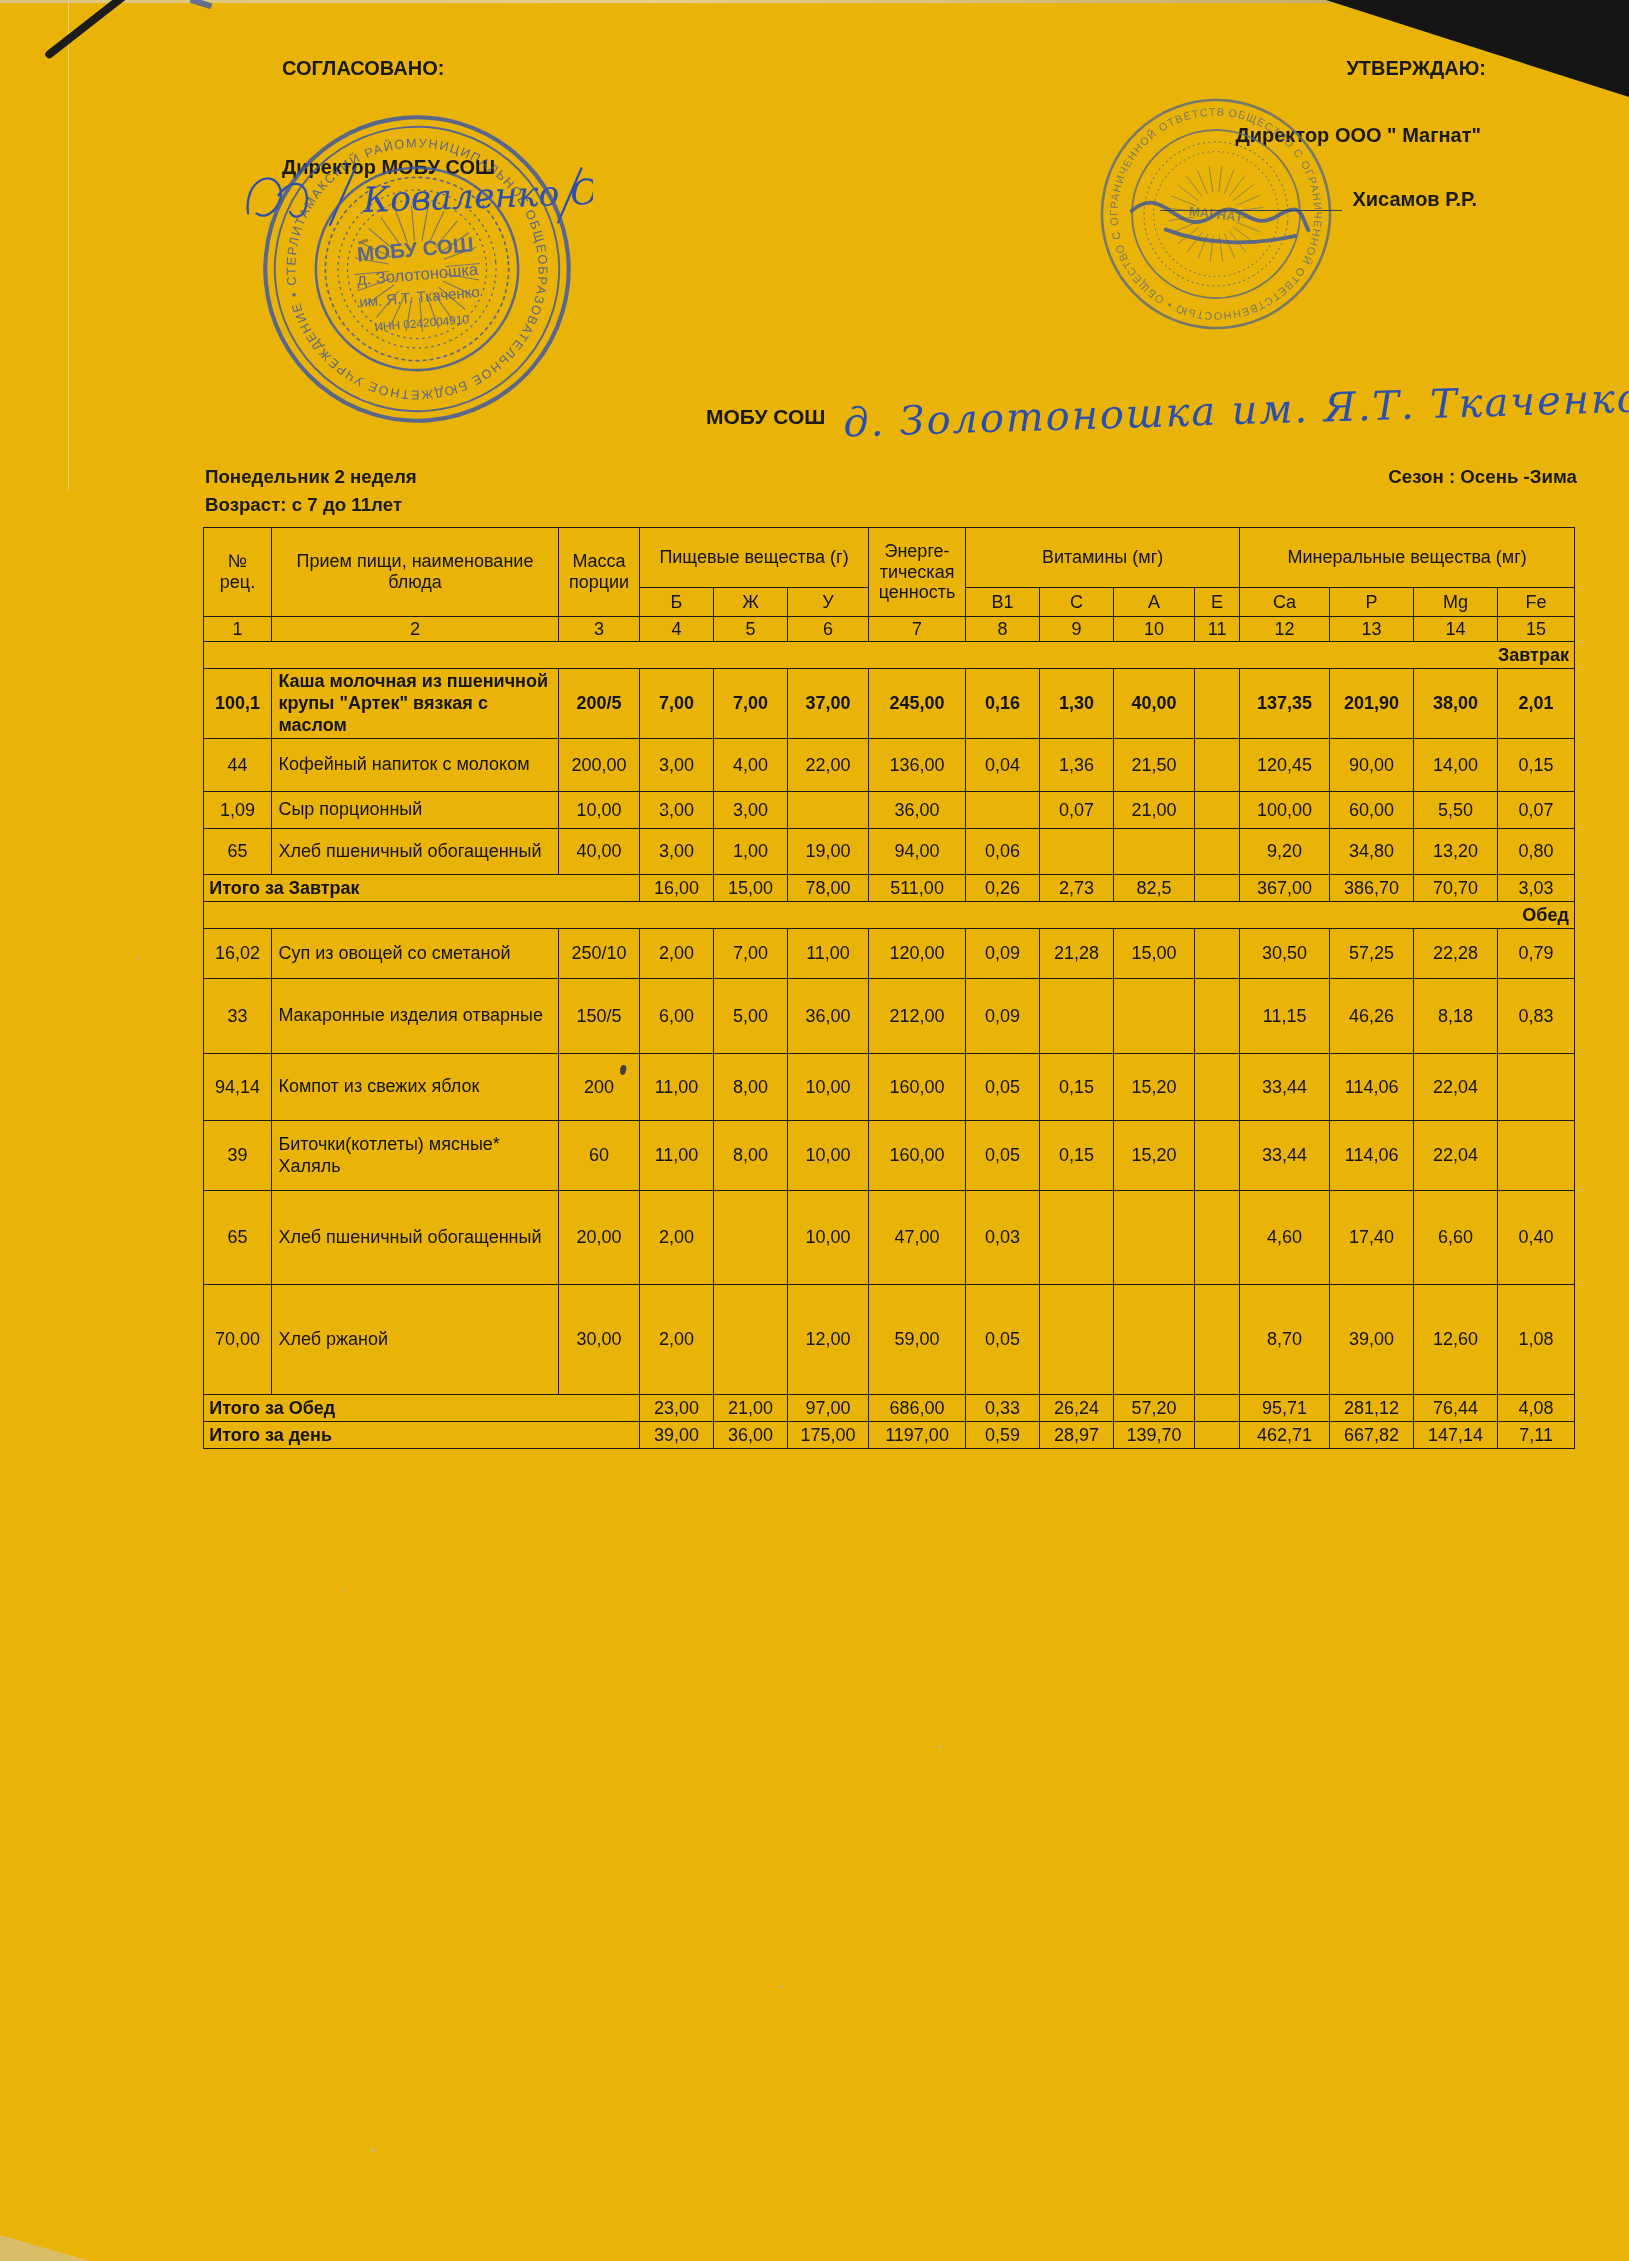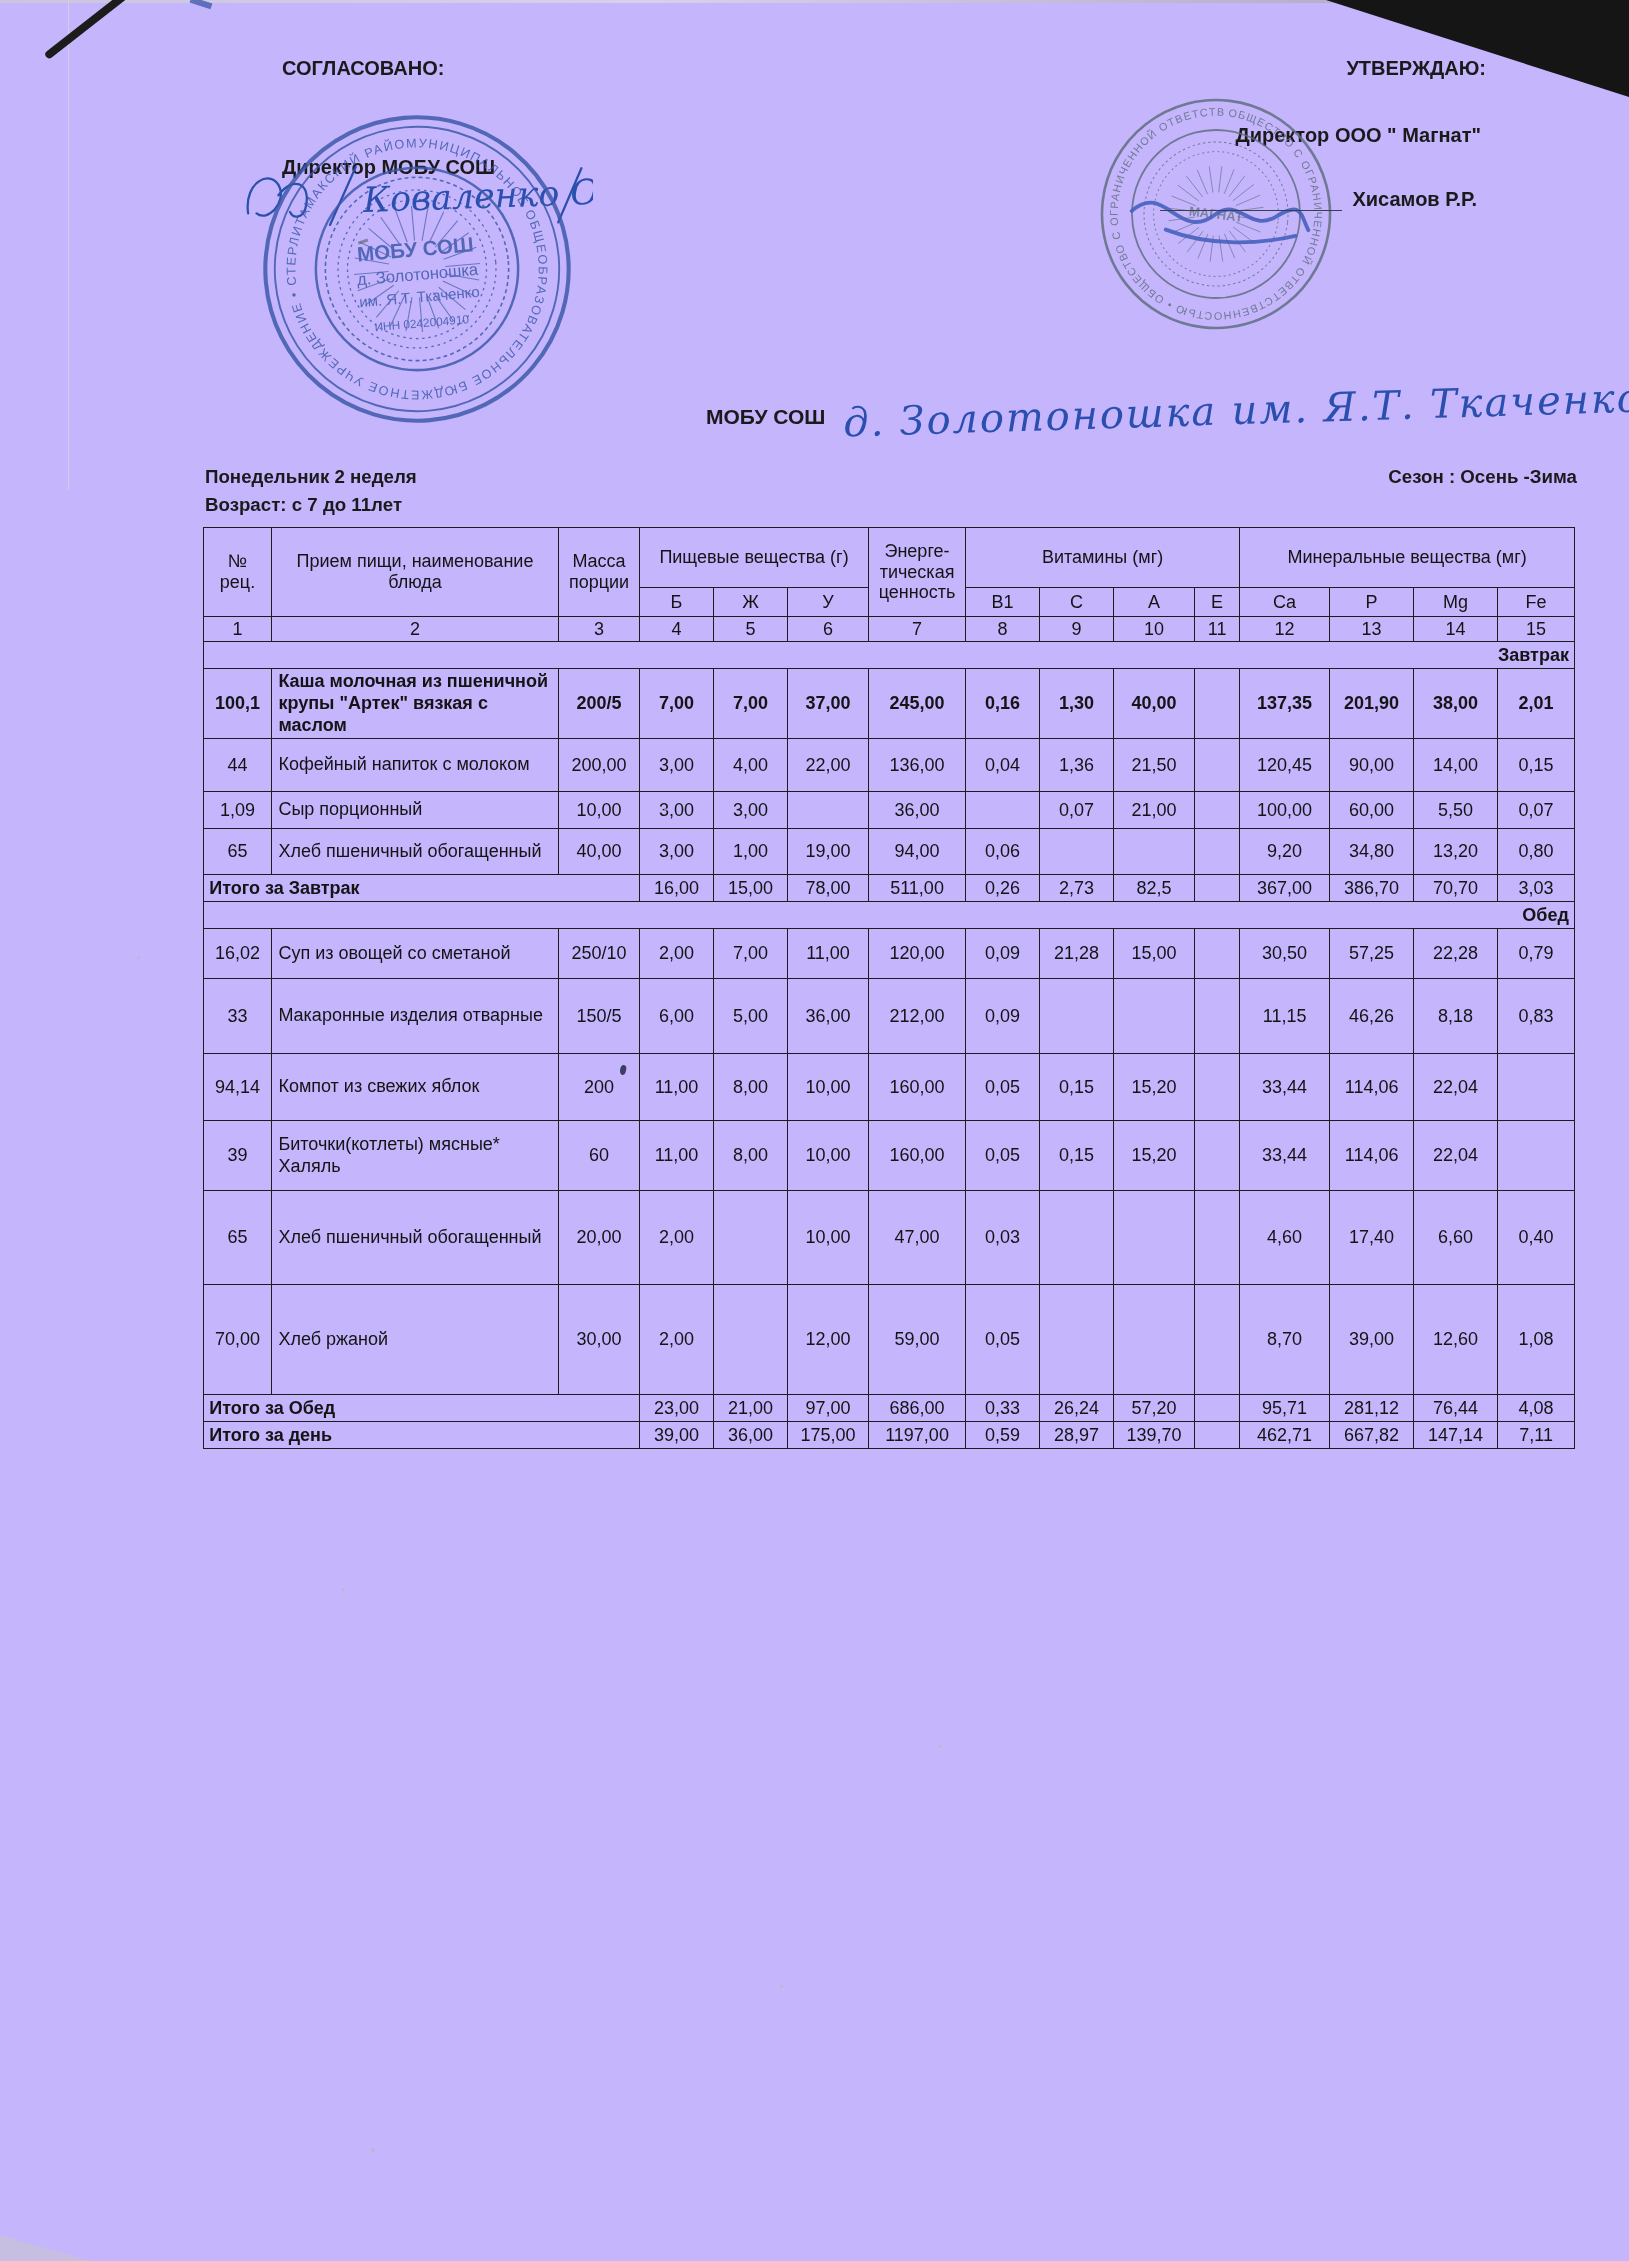--- a/index.html
+++ b/index.html
@@ -4,21 +4,21 @@
 <style>
   * { box-sizing: border-box; }
   html, body { margin: 0; padding: 0; }
   body {
     width: 1630px; height: 2261px;
     background: #e9e9e7;
     font-family: "Liberation Sans", sans-serif;
   }
   .sheet {
     position: absolute; inset: 0;
-    background: #c4b5fd;
+    background: #eab308;
     overflow: hidden;
     color: #1a1a1a;
   }
   
   .artifact-top-right {
     position: absolute; top: 0; right: 0; width: 303px; height: 97px;
     background: #151515;
     clip-path: polygon(0 0, 100% 0, 100% 100%);
     z-index: 40;
   }

